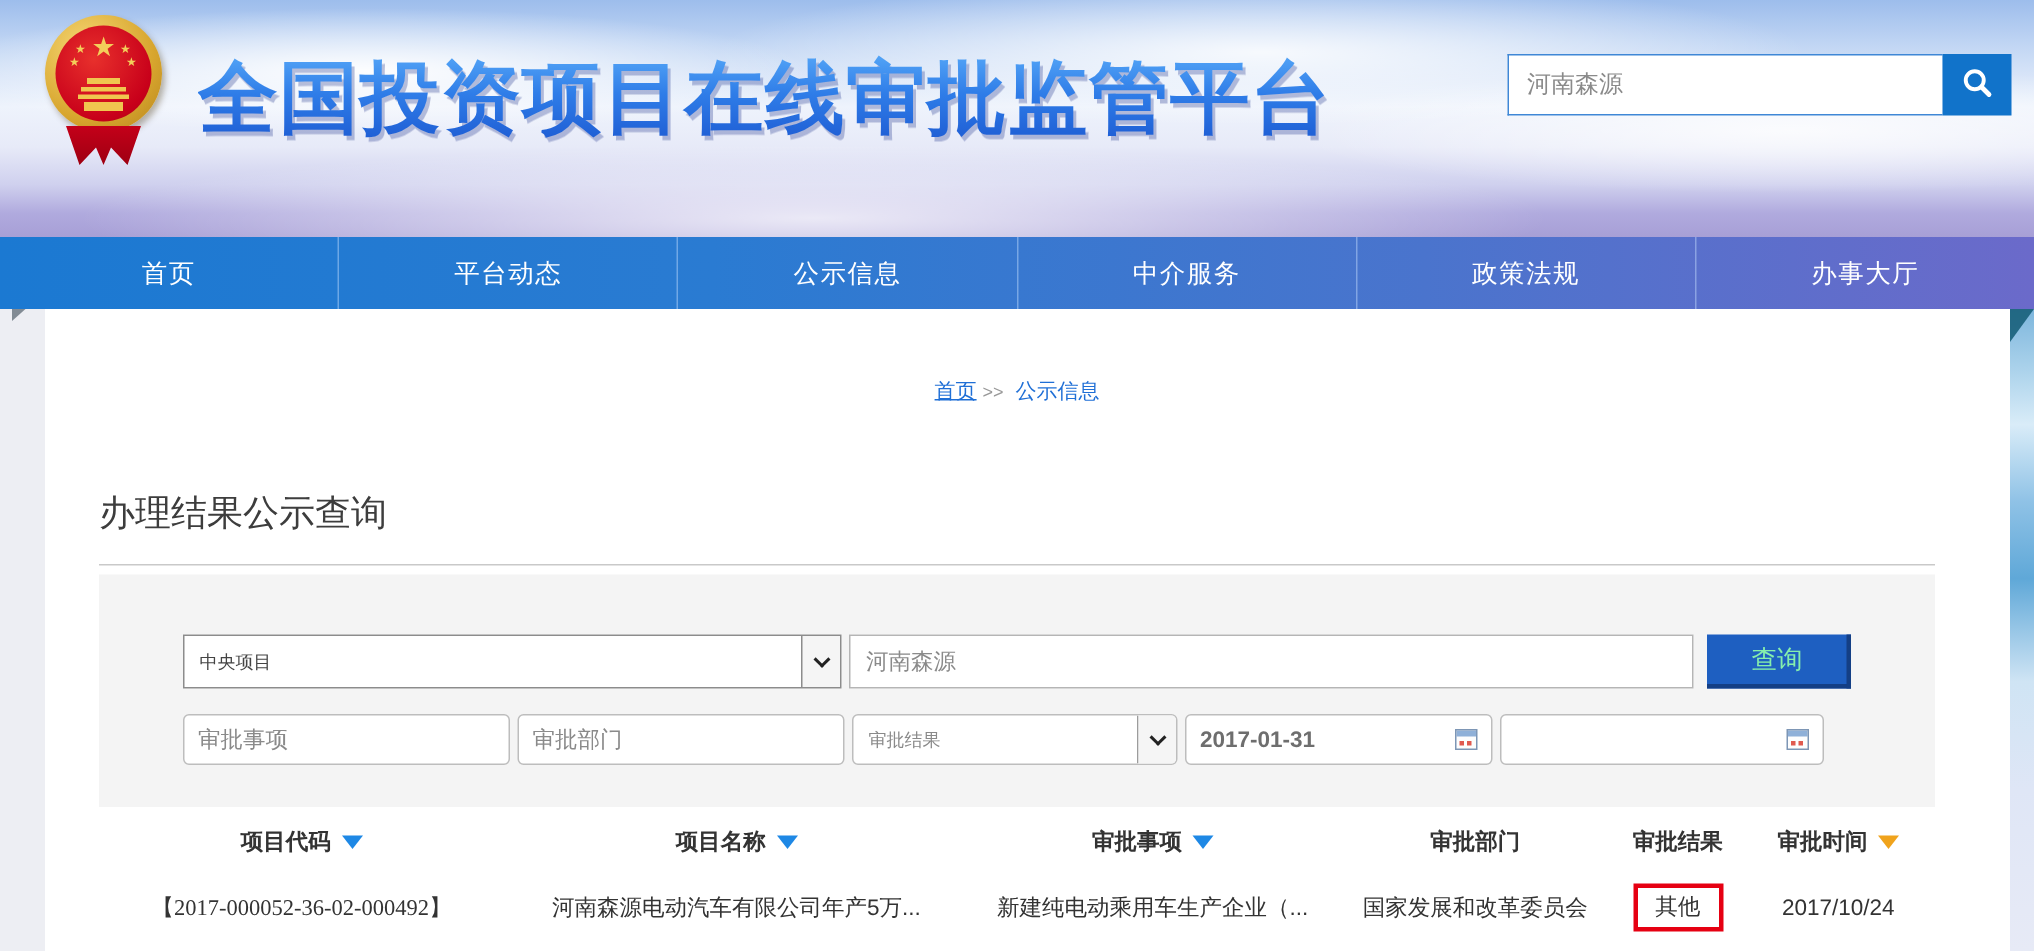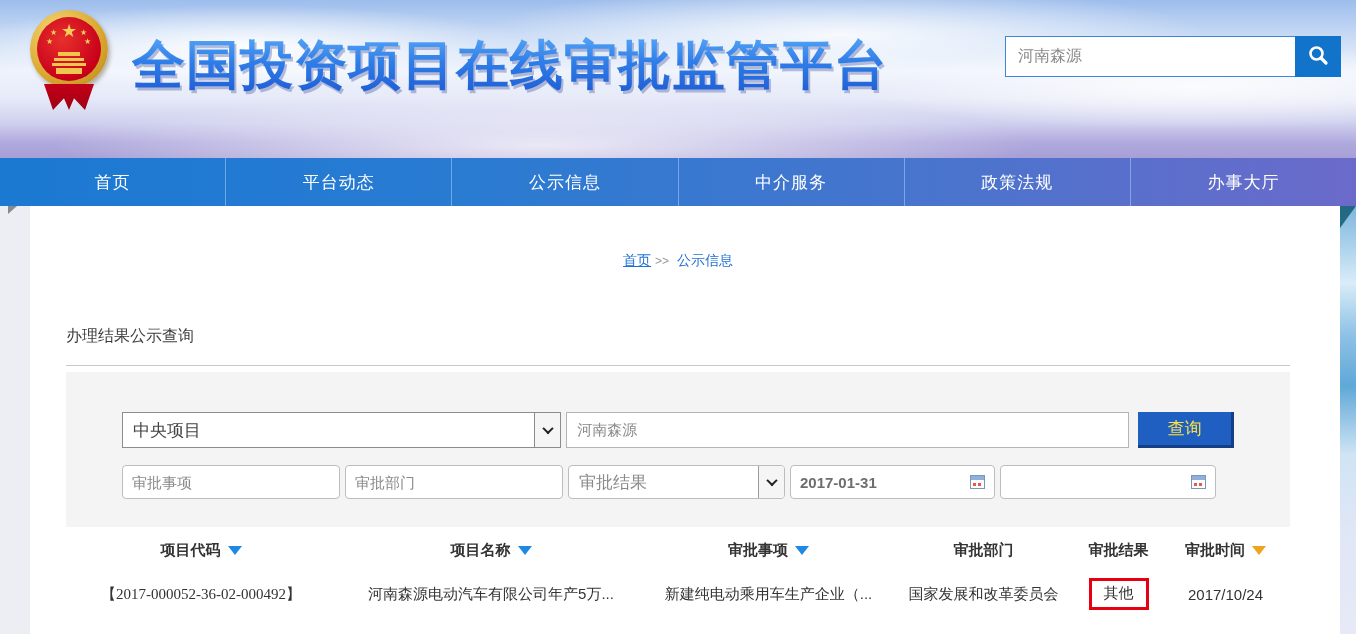--- a/index.html
+++ b/index.html
@@ -67,38 +67,38 @@
   .right-strip .fold { position:absolute; left:0; top:0; width:0; height:0;
     border-top:22px solid #125a74; border-right:16px solid transparent; opacity:.85; }
   .left-fold { position:absolute; left:8px; top:0; width:0; height:0;
     border-top:8px solid #3a4a55; border-right:9px solid transparent; opacity:.6; }
 
   .breadcrumb { padding-top:46px; font-size:14px;text-align:center; }
   .breadcrumb a { color:#1f6fd6; text-decoration:none; cursor:pointer; }
   .breadcrumb a.u { text-decoration:underline; }
   .breadcrumb .sep { color:#999; font-size:12px; margin:0 4px; }
 
-  .page-title { margin-top:56px; font-size:16px; color:#3d3d3d; }
+  .page-title { margin-top:56px; font-size:24px; color:#3d3d3d; }
   .title-rule { margin-top:18px; border:none; border-top:1px solid #c9c9c9; }
 
   .filter-panel { margin-top:6px; background:#f4f4f4; height:155px; padding:40px 56px 0 56px; }
   .frow { display:flex; gap:5px; }
   .frow2 { margin-top:17px; }
 
   .sel { background:#fff; border:1px solid #8c8c8c; height:36px; display:flex; align-items:stretch;
     cursor:pointer; }
-  .sel .sel-text { flex:1; display:flex; align-items:center; padding:0 10px; font-size:17px; color:#444; }
+  .sel .sel-text { flex:1; display:flex; align-items:center; padding:0 10px; font-size:12px; color:#444; }
   .sel .arrow-box { width:26px; border-left:1px solid #8c8c8c; background:#f5f5f5;
     display:flex; align-items:center; justify-content:center; }
   .chev { width:8px; height:8px; border-right:2px solid #222; border-bottom:2px solid #222;
     transform:rotate(45deg) translate(-1px,-1px); }
   .sel-scope { width:441px; }
   .kw-input { width:565px; height:36px; border:1px solid #b5b5b5; padding:0 10px; font-size:15px;
     color:#8a8a8a; outline:none; }
-  .query-btn { width:96px; height:36px; margin-left:4px; background:#1e5fc1; color:#fde047; font-size:17px;
+  .query-btn { width:96px; height:36px; margin-left:4px; background:#1e5fc1; color:#86efac; font-size:17px;
     border:none; border-right:3px solid #143f85; border-bottom:3px solid #143f85; cursor:pointer; }
 
   .fld { height:34px; border:1px solid #bdbdbd; border-radius:4px; background:#fff;
     display:flex; align-items:center; padding:0 9px; font-size:15px; }
   .fld input { border:none; outline:none; width:100%; font-size:15px; color:#444; background:transparent; }
   .fld input::placeholder { color:#8a8a8a; opacity:1; }
   .w1{width:218px;} .w2{width:218px;} .w4{width:205px;font-weight:bold;} .w5{width:216px;}
   .sel-result { width:217px; height:34px; border-radius:4px; border:1px solid #bdbdbd; }
   .sel-result .sel-text { color:#8a8a8a; }
   .sel-result .arrow-box { border-left:1px solid #9c9c9c; border-radius:0 3px 3px 0; }

